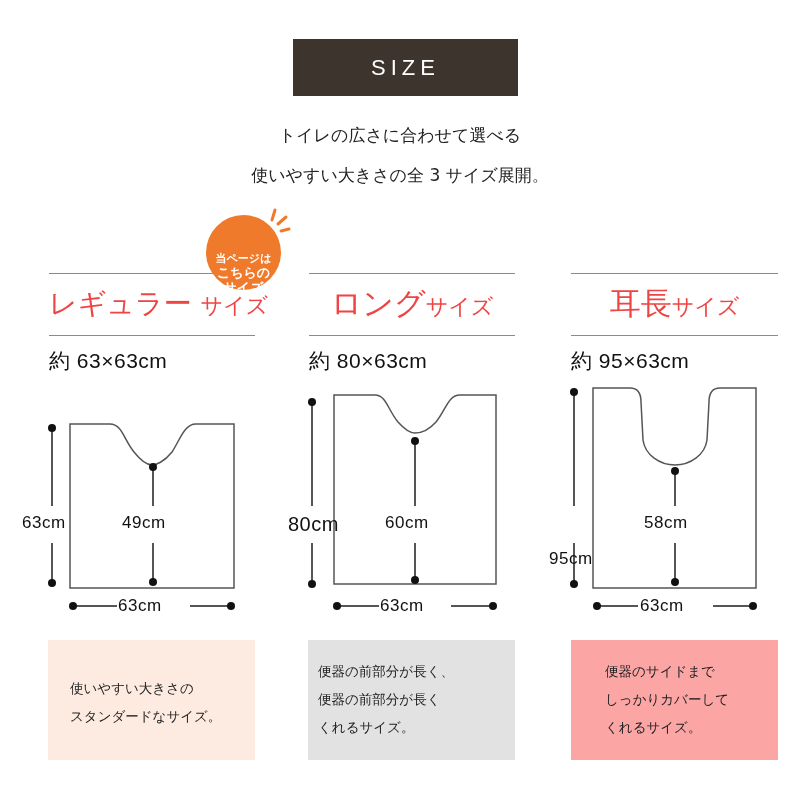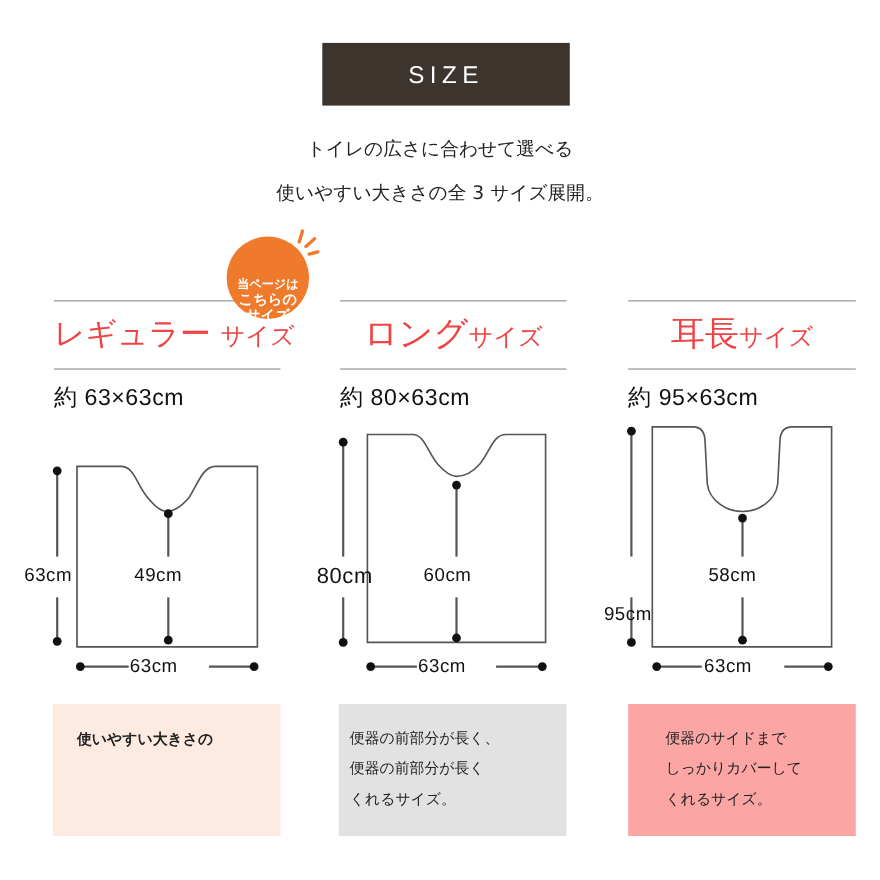--- a/index.html
+++ b/index.html
@@ -118,22 +118,23 @@
 
 <div class="abs dims" style="left:288px;top:513px;width:62px;font-size:20px;">80cm</div>
 <div class="abs dims" style="left:385px;top:513px;width:62px;font-size:17px;">60cm</div>
 <div class="abs dims" style="left:380px;top:596px;width:70px;font-size:17px;">63cm</div>
 
 <div class="abs dims" style="left:549px;top:513px;width:62px;font-size:17px;margin-top:36px;">95cm</div>
 <div class="abs dims" style="left:644px;top:513px;width:62px;font-size:17px;">58cm</div>
 <div class="abs dims" style="left:640px;top:596px;width:70px;font-size:17px;">63cm</div>
 
 <div class="abs" style="left:48px;top:640px;width:207px;height:120px;background:#fdebe1;">
-  <div class="desc" style="padding:18px 0 0 22px;font-weight:bold;">
+  <div class="desc" style="padding:34px 0 0 22px;">
     <div>使いやすい大きさの</div>
+    <div>スタンダードなサイズ。</div>
   </div>
 </div>
 <div class="abs" style="left:308px;top:640px;width:207px;height:120px;background:#e2e2e2;">
   <div class="desc" style="padding:17px 0 0 10px;">
     <div>便器の前部分が長く、</div>
     <div>便器の前部分が長く</div>
     <div>くれるサイズ。</div>
   </div>
 </div>
 <div class="abs" style="left:571px;top:640px;width:207px;height:120px;background:#fca5a5;">

